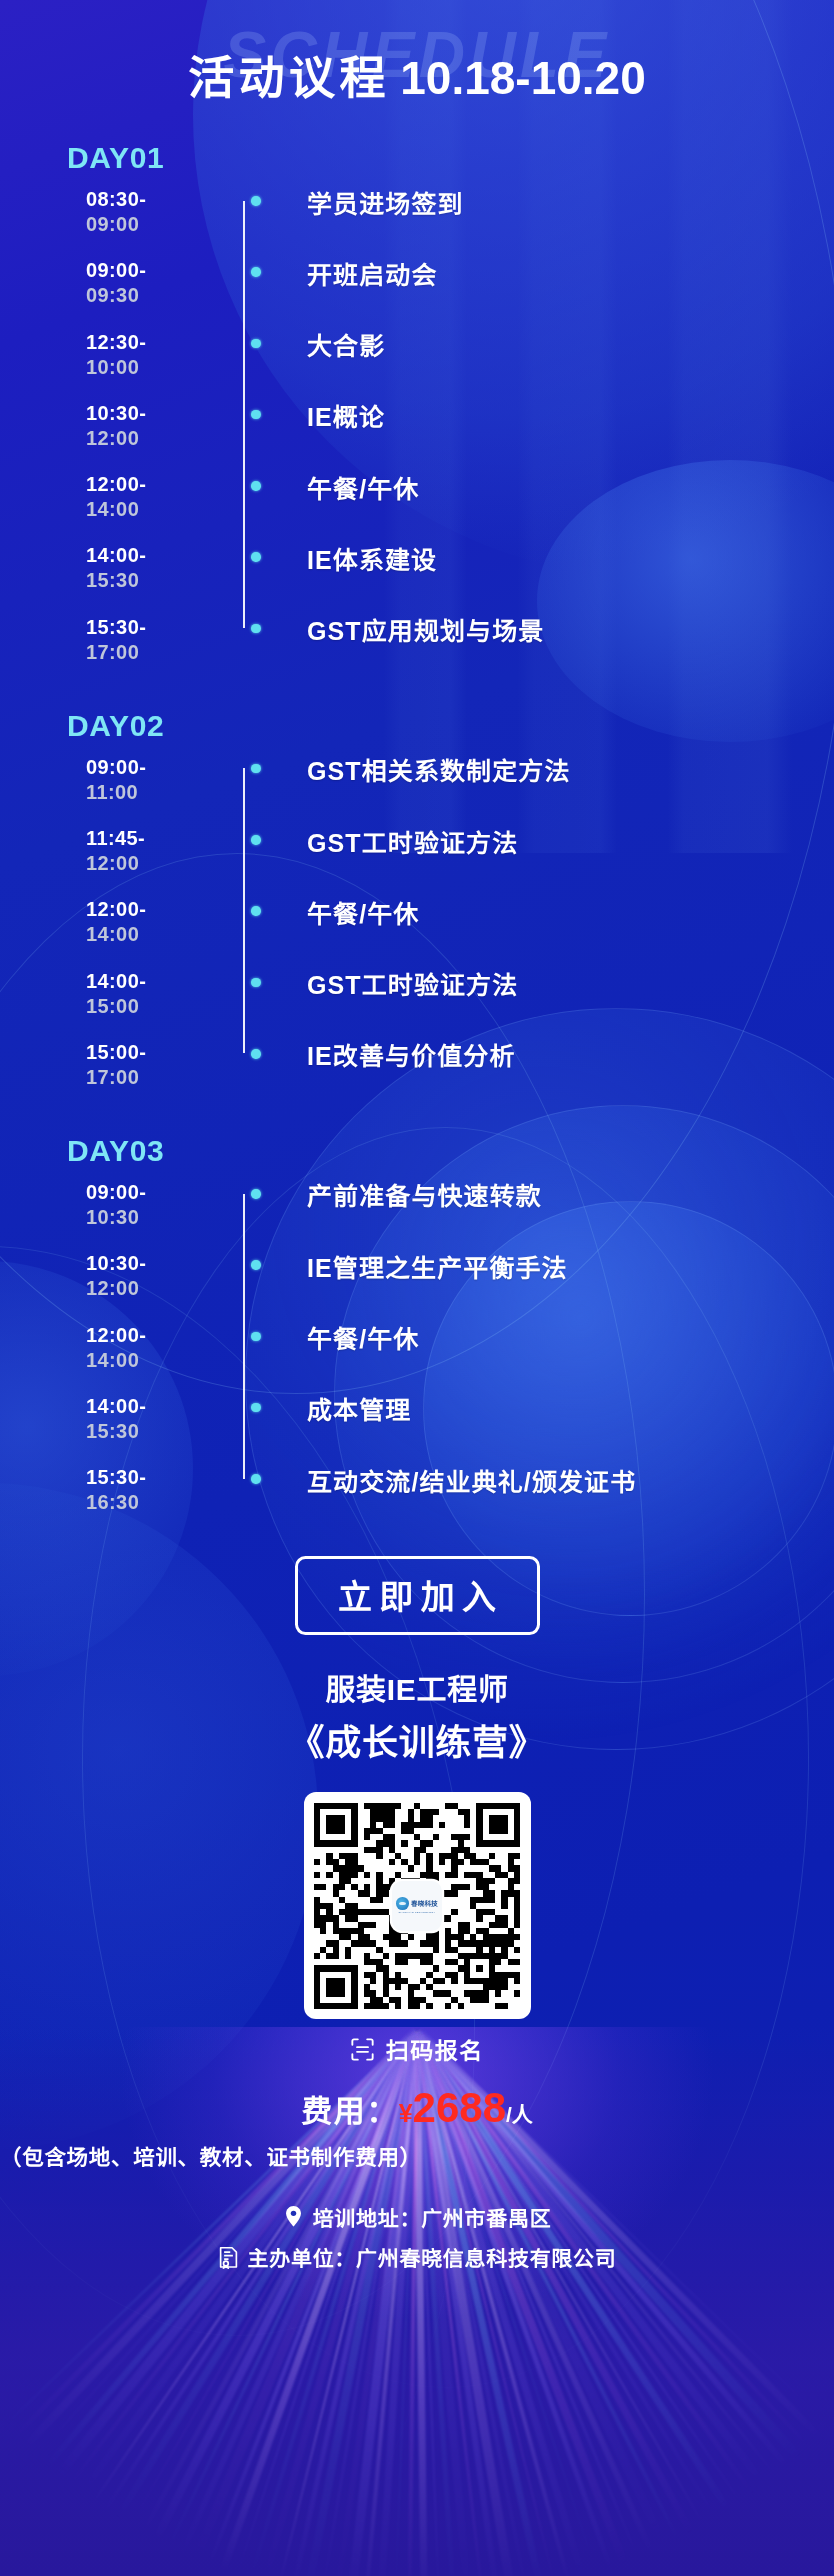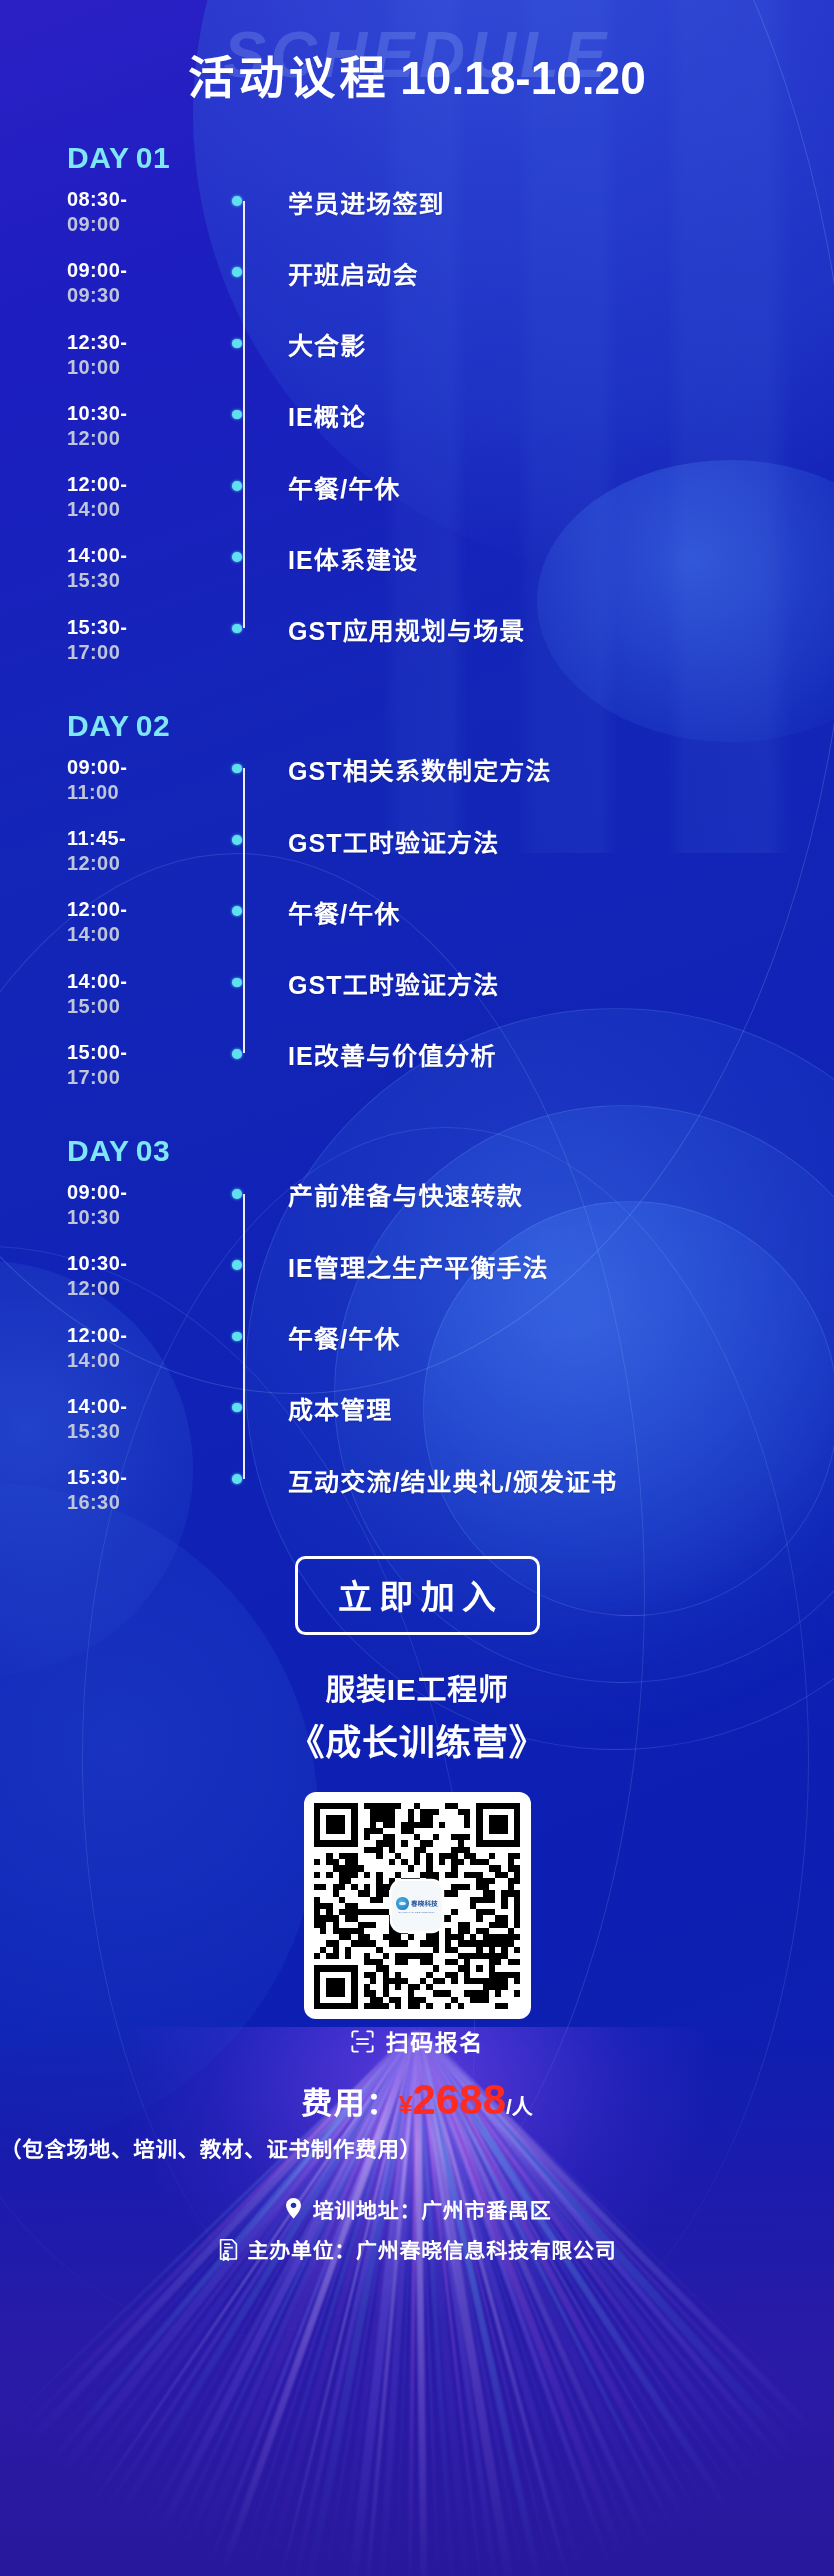--- a/index.html
+++ b/index.html
@@ -126,23 +126,23 @@
   .page-title .cn{ letter-spacing:4.4px; }
   .page-title .dates{ letter-spacing:0px; margin-left:10.4px; }
 
   
   .day-block{ position:relative; }
   .day-label{
     color:#7FE6F5; font-size:30px; font-weight:700; letter-spacing:0.7px;
     padding-left:67px; margin-bottom:12px;
     font-family:"Liberation Sans",sans-serif;
   }
-  .day-label .num{ margin-left:6px; }
-
-  .timeline{ position:relative; }
+  .day-label .num{ }
+
+  .timeline{ position:relative;padding-left:19px; }
   
   .tl-line{
     position:absolute; left:243px; width:1.5px;
     background:#ffffff; opacity:.92;
   }
   .row{
     position:relative; display:flex; align-items:flex-start;
     min-height:55px;
   }
   .time{
@@ -208,21 +208,21 @@
   }
   .qr-logo .lg-mark::after{
     content:""; position:absolute; left:3px; top:4.4px; width:6.7px; height:3.7px;
     border-radius:50%; background:#ffffff; opacity:.85;
   }
   .qr-logo .lg-cn{ font-size:6.7px; font-weight:700; color:#1a4f96; letter-spacing:0; }
   .qr-logo .lg-en{ font-size:2.5px; color:#2a66aa; letter-spacing:0.3px; margin-top:1.5px; }
 
   .scan-row{
     display:flex; align-items:center; justify-content:center; gap:10.4px;
-    margin-top:5px; color:#ffffff;
+    margin-top:13px; color:#ffffff;
   }
   .scan-icon{ width:25px; height:25px; }
   .scan-text{ font-size:23px; font-weight:700; letter-spacing:1.5px; }
 
   .price{
     text-align:center; margin-top:18px; color:#ffffff;
     font-weight:700; white-space:nowrap;
     font-family:"Liberation Sans","DejaVu Sans",sans-serif;
   }
   .price .lbl{ font-size:31px; letter-spacing:1.5px; }

